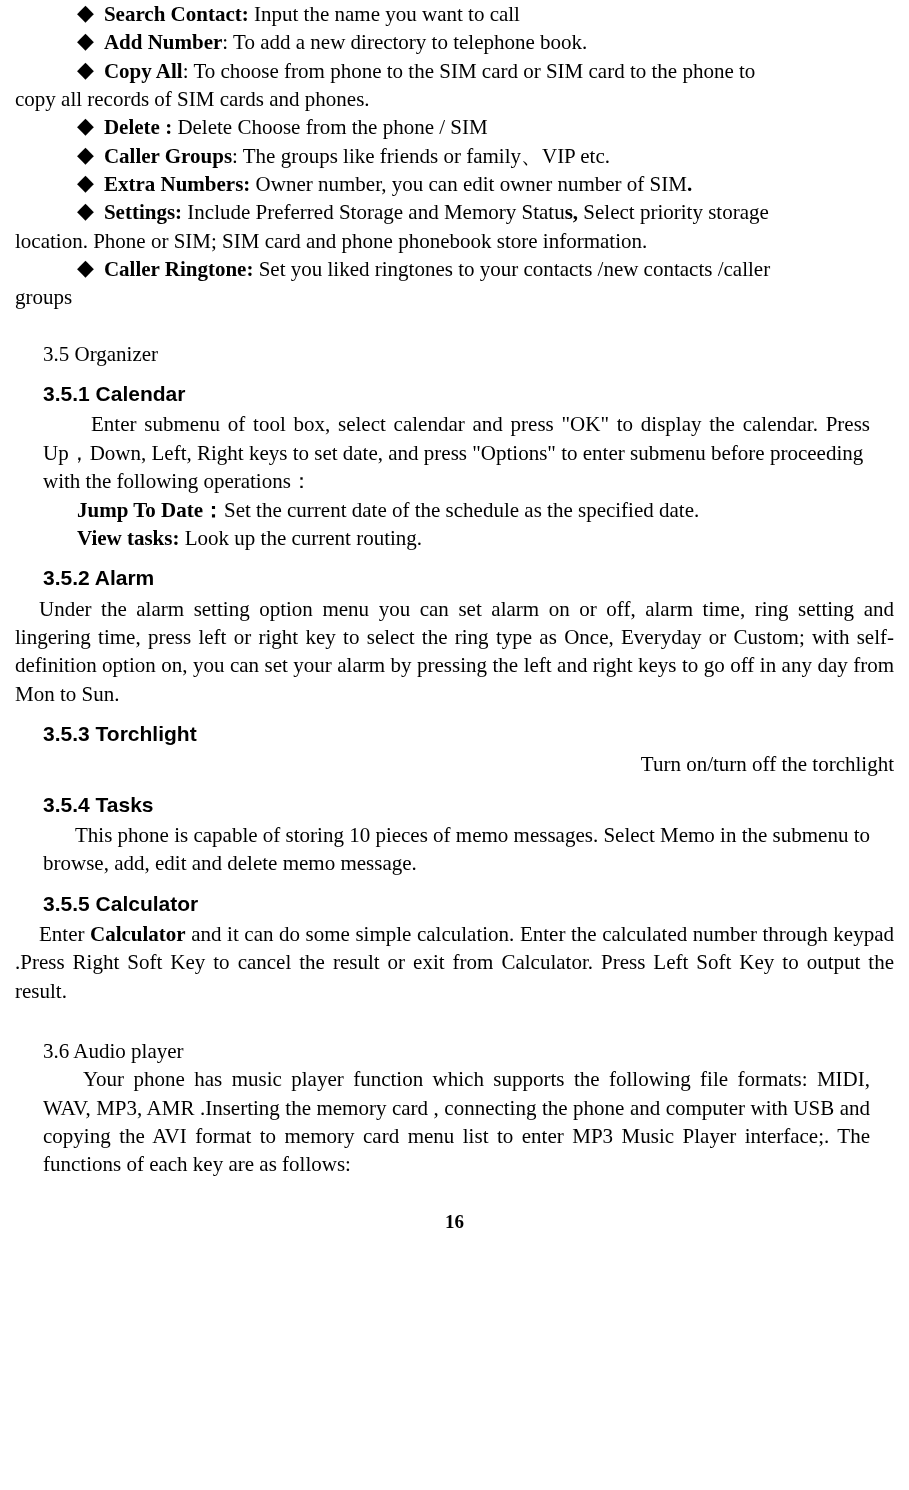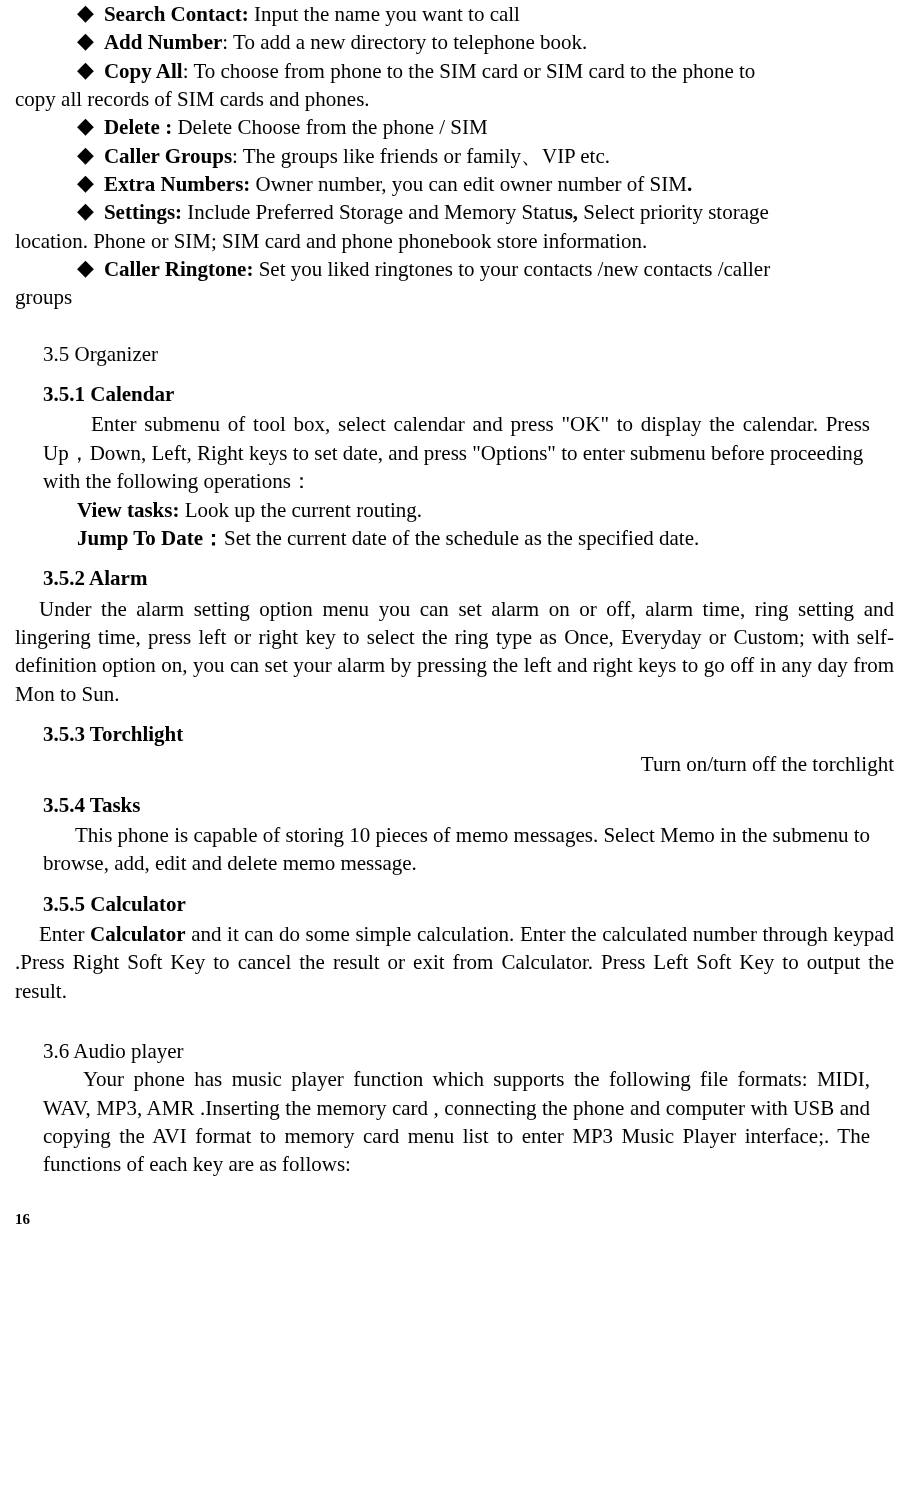--- a/index.html
+++ b/index.html
@@ -32,21 +32,21 @@
   .bold { font-weight: bold; }
   .continuation {
     text-align: justify;
   }
   .section-heading {
     font-weight: normal;
     margin-top: 28px;
     margin-left: 28px;
   }
   .sub-heading {
-    font-family: Liberation Serif, serif;
+    font-family: Liberation Sans, sans-serif;
     font-weight: bold;
     font-size: 21px;
     margin-top: 12px;
     margin-bottom: 2px;
     margin-left: 28px;
   }
   .body-block {
     margin-left: 28px;
     margin-right: 24px;
     text-align: justify;
@@ -57,22 +57,23 @@
   .inner-indent {
     margin-left: 62px;
   }
   .first-indent {
     text-indent: 48px;
   }
   .half-indent {
     text-indent: 24px;
   }
   .page-number {
+    text-align: center;
     font-weight: bold;
-    font-size: 15px;
+    font-size: 19px;
     font-family: "Times New Roman", Times, serif;
     margin-top: 30px;
   }
 </style>
 </head>
 <body>
 
 <div class="page">
 
   <div class="bullet-row">
@@ -125,24 +126,24 @@
     <span style="flex:1"><span class="bold">Caller Ringtone:</span><span> Set you liked ringtones to your contacts /new contacts /caller</span></span>
   </div>
   <div class="continuation">groups</div>
 
   <div class="section-heading">3.5 Organizer</div>
 
   <div class="sub-heading">3.5.1 Calendar</div>
   <div class="body-block first-indent">Enter submenu of tool box, select calendar and press "OK" to display the calendar. Press Up，Down, Left, Right keys to set date, and press "Options" to enter submenu before proceeding</div>
   <div class="body-block">with the following operations：</div>
   <div class="inner-indent">
-    <span class="bold">View tasks:</span><span>  Look up the current routing.</span>
+    <span class="bold">Jump To Date：</span><span>Set the current date of the schedule as the specified date.</span>
   </div>
   <div class="inner-indent">
-    <span class="bold">Jump To Date：</span><span>Set the current date of the schedule as the specified date.</span>
+    <span class="bold">View tasks:</span><span>  Look up the current routing.</span>
   </div>
 
   <div class="sub-heading">3.5.2 Alarm</div>
   <div class="body-block-noindent half-indent">Under the alarm setting option menu you can set alarm on or off, alarm time, ring setting and lingering time, press left or right key to select the ring type as Once, Everyday or Custom; with self-definition option on, you can set your alarm by pressing the left and right keys to go off in any day from Mon to Sun.</div>
 
   <div class="sub-heading">3.5.3 Torchlight</div>
   <div class="inner-indent" style="text-align:right">Turn on/turn off the torchlight</div>
 
   <div class="sub-heading">3.5.4 Tasks</div>
   <div class="body-block" style="text-indent:32px">This phone is capable of storing 10 pieces of memo messages. Select Memo in the submenu to browse, add, edit and delete memo message.</div>

